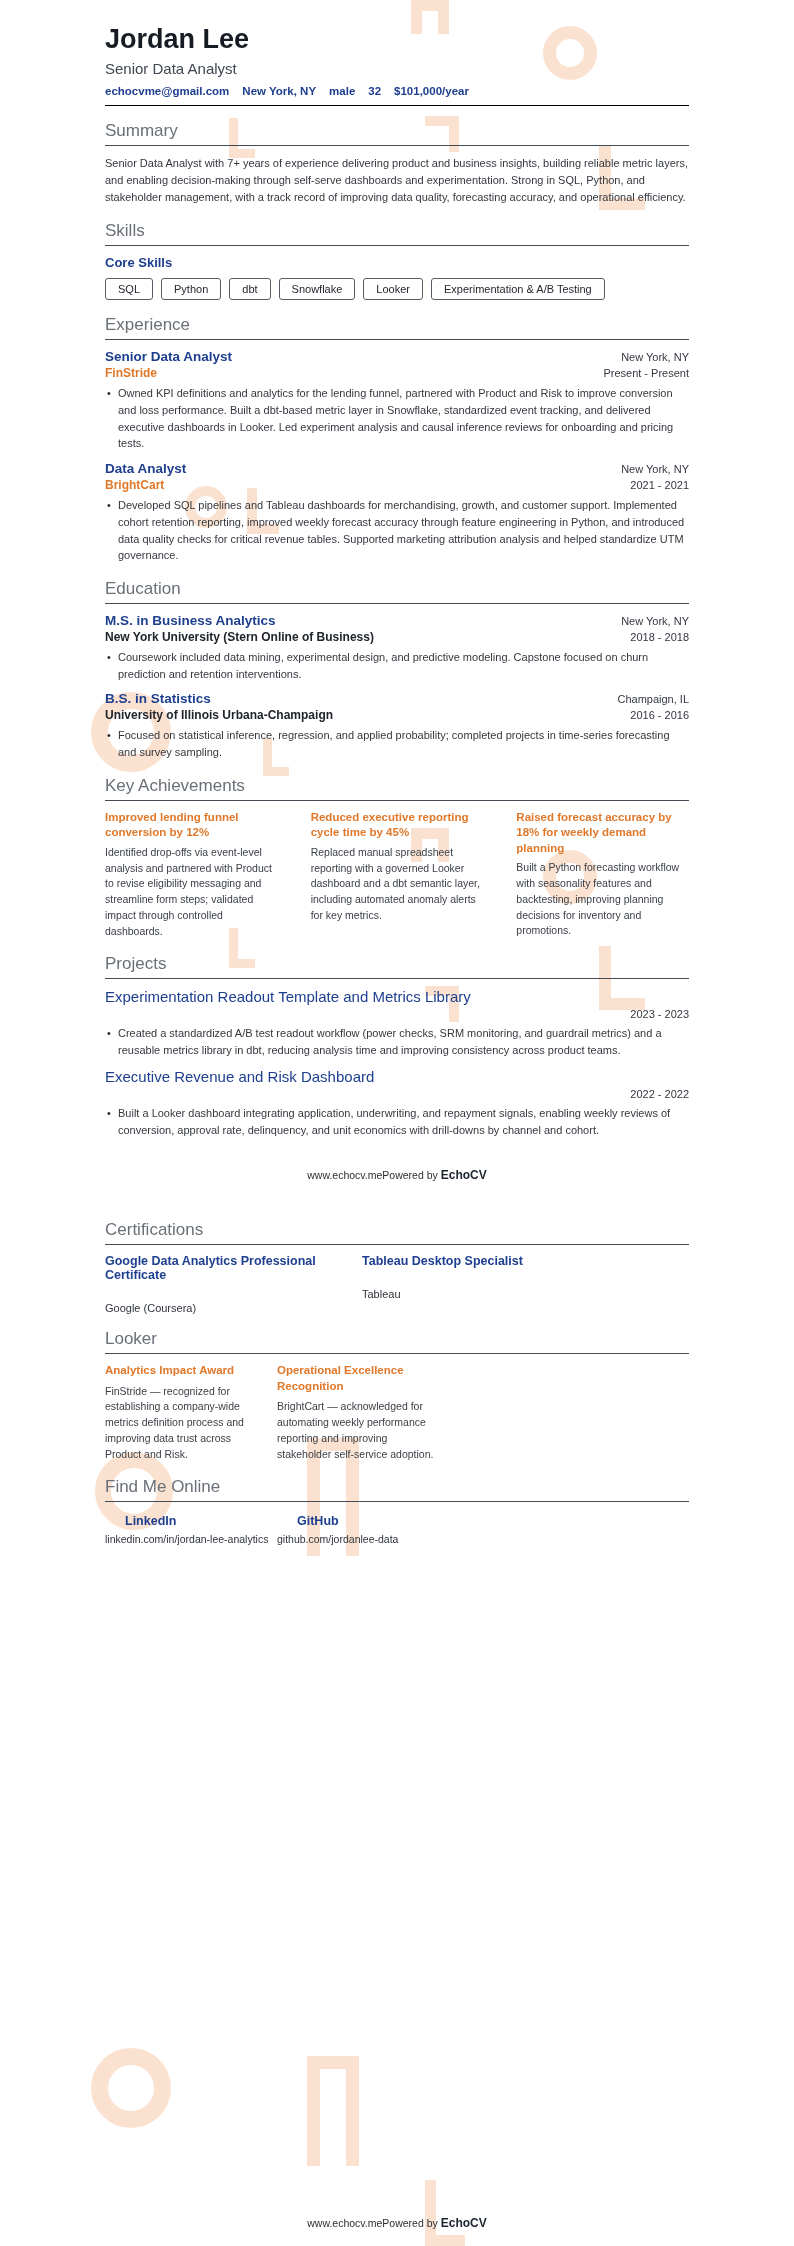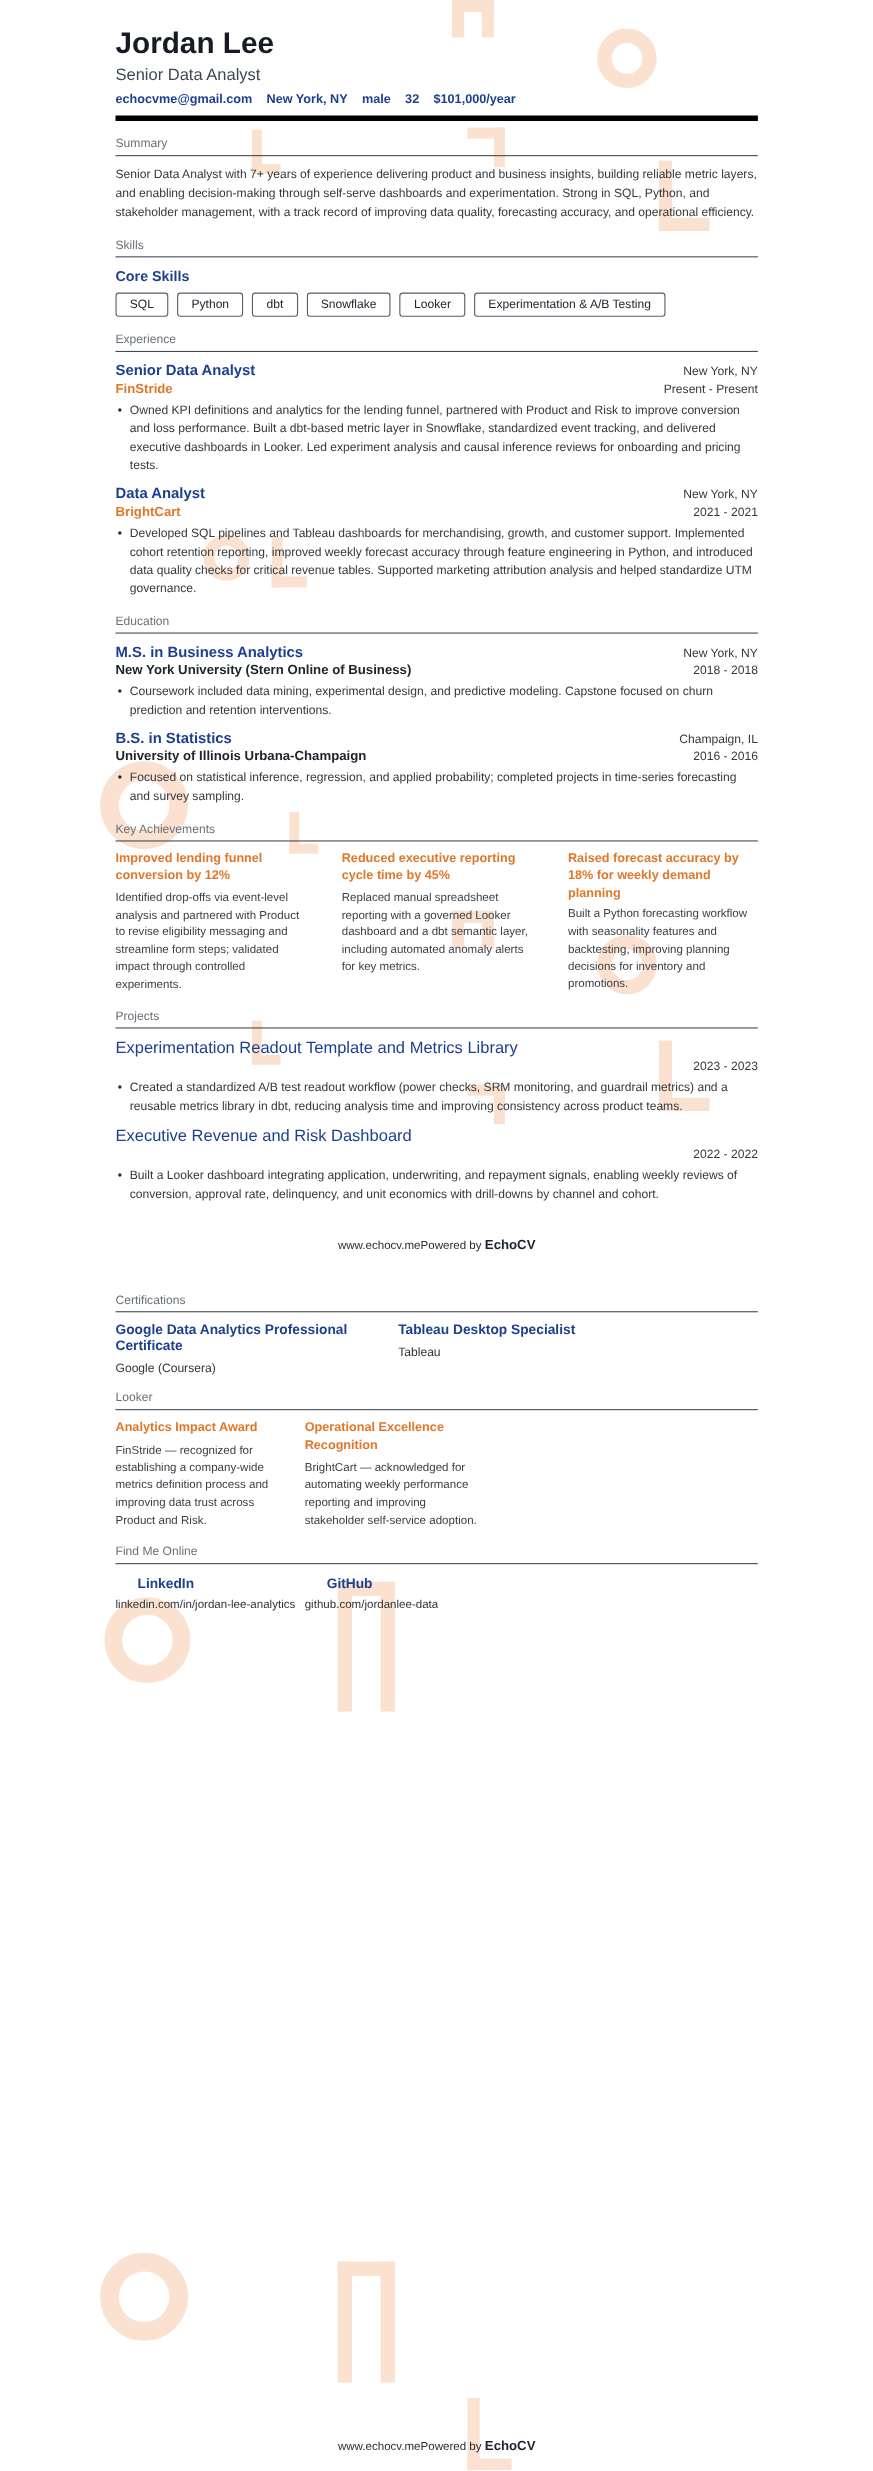--- a/index.html
+++ b/index.html
@@ -15,25 +15,25 @@
   .wm.ring { border-style:solid; border-radius:50%; }
   .wm.pi   { border-style:solid solid none solid; }   
   .wm.el   { border-style:none none solid solid; }    
   .wm.br   { border-style:solid solid none none; }    
 
   .content { position:relative; z-index:1; height:100%; padding:24px 26px 16px; display:flex; flex-direction:column; }
 
   
   .name { font-size:27px; line-height:1.15; font-weight:bold; color:#171c24; }
   .job-title { margin-top:5px; font-size:15px; color:#3e4650; }
-  .contact-row { display:flex; gap:13px; margin-top:8px; padding-bottom:8px; border-bottom:5px solid #000000; font-size:11.5px; font-weight:600; color:var(--blue); }
+  .contact-row { display:flex; gap:13px; margin-top:8px; padding-bottom:8px; border-bottom:1px solid #000000; font-size:11.5px; font-weight:600; color:var(--blue); }
 
   
   .section { margin-top:15px; }
-  .section-head { font-size:11px; color:#6a7078; padding-bottom:4px; border-bottom:1.5px solid #444b54; margin-bottom:9px; }
+  .section-head { font-size:17px; color:#6a7078; padding-bottom:4px; border-bottom:1.5px solid #444b54; margin-bottom:9px; }
 
   .body-text { font-size:11px; line-height:1.55; color:#34383e; }
 
   
   .group-title { font-size:13px; font-weight:bold; color:var(--blue); }
   .chips { display:flex; flex-wrap:wrap; gap:8px; margin-top:8px; }
   .chip { border:1px solid #565e68; border-radius:3px; padding:4px 12px; font-size:11px; color:#23272e; background:#ffffff; }
 
   
   .entry { margin-top:9px; }
@@ -61,21 +61,21 @@
   .footer-site { font-size:10.5px; color:#2a2f36; text-decoration:none; }
   .powered { font-size:10.5px; color:#2a2f36; }
   .brand { font-size:12px; font-weight:bold; color:#1c2430; margin-left:3px; }
   .footer-1 { margin-top:30px; }
   .footer-2 { margin-top:auto; }
   .sec-after-break { margin-top:38px; }
 
   
   .two-col-cert { display:grid; grid-template-columns:257px 1fr; }
   .cert-name { font-size:12.5px; font-weight:bold; color:var(--blue); }
-  .cert-issuer { margin-top:8px; font-size:11px; color:#2f343b; }
+  .cert-issuer { margin-top:20px; font-size:11px; color:#2f343b; }
 
   .two-col-award { display:grid; grid-template-columns:172px 172px; }
   .award-title { font-size:11.5px; font-weight:bold; color:var(--orange); line-height:1.35; max-width:164px; }
   .award-text { margin-top:5px; font-size:10.5px; line-height:1.5; max-width:162px; color:#3a3f46; }
 
   .two-col-online { display:grid; grid-template-columns:172px 1fr; }
   .online-label { font-size:12.5px; font-weight:bold; color:var(--blue); text-decoration:none; display:inline-block;margin-left:20px; }
   .online-url { margin-top:4px; font-size:10.5px; color:#2f343b; }
 </style>
 </head>
@@ -199,21 +199,21 @@
           <li>Focused on statistical inference, regression, and applied probability; completed projects in time-series forecasting and survey sampling.</li>
         </ul>
       </div>
     </div>
 
     <div class="section">
       <div class="section-head">Key Achievements</div>
       <div class="ach-grid">
         <div>
           <div class="ach-title">Improved lending funnel conversion by 12%</div>
-          <div class="ach-text">Identified drop-offs via event-level analysis and partnered with Product to revise eligibility messaging and streamline form steps; validated impact through controlled experiments.</div>
+          <div class="ach-text">Identified drop-offs via event-level analysis and partnered with Product to revise eligibility messaging and streamline form steps; validated impact through controlled dashboards.</div>
         </div>
         <div>
           <div class="ach-title">Reduced executive reporting cycle time by 45%</div>
           <div class="ach-text">Replaced manual spreadsheet reporting with a governed Looker dashboard and a dbt semantic layer, including automated anomaly alerts for key metrics.</div>
         </div>
         <div>
           <div class="ach-title">Raised forecast accuracy by 18% for weekly demand planning</div>
           <div class="ach-text">Built a Python forecasting workflow with seasonality features and backtesting, improving planning decisions for inventory and promotions.</div>
         </div>
       </div>

